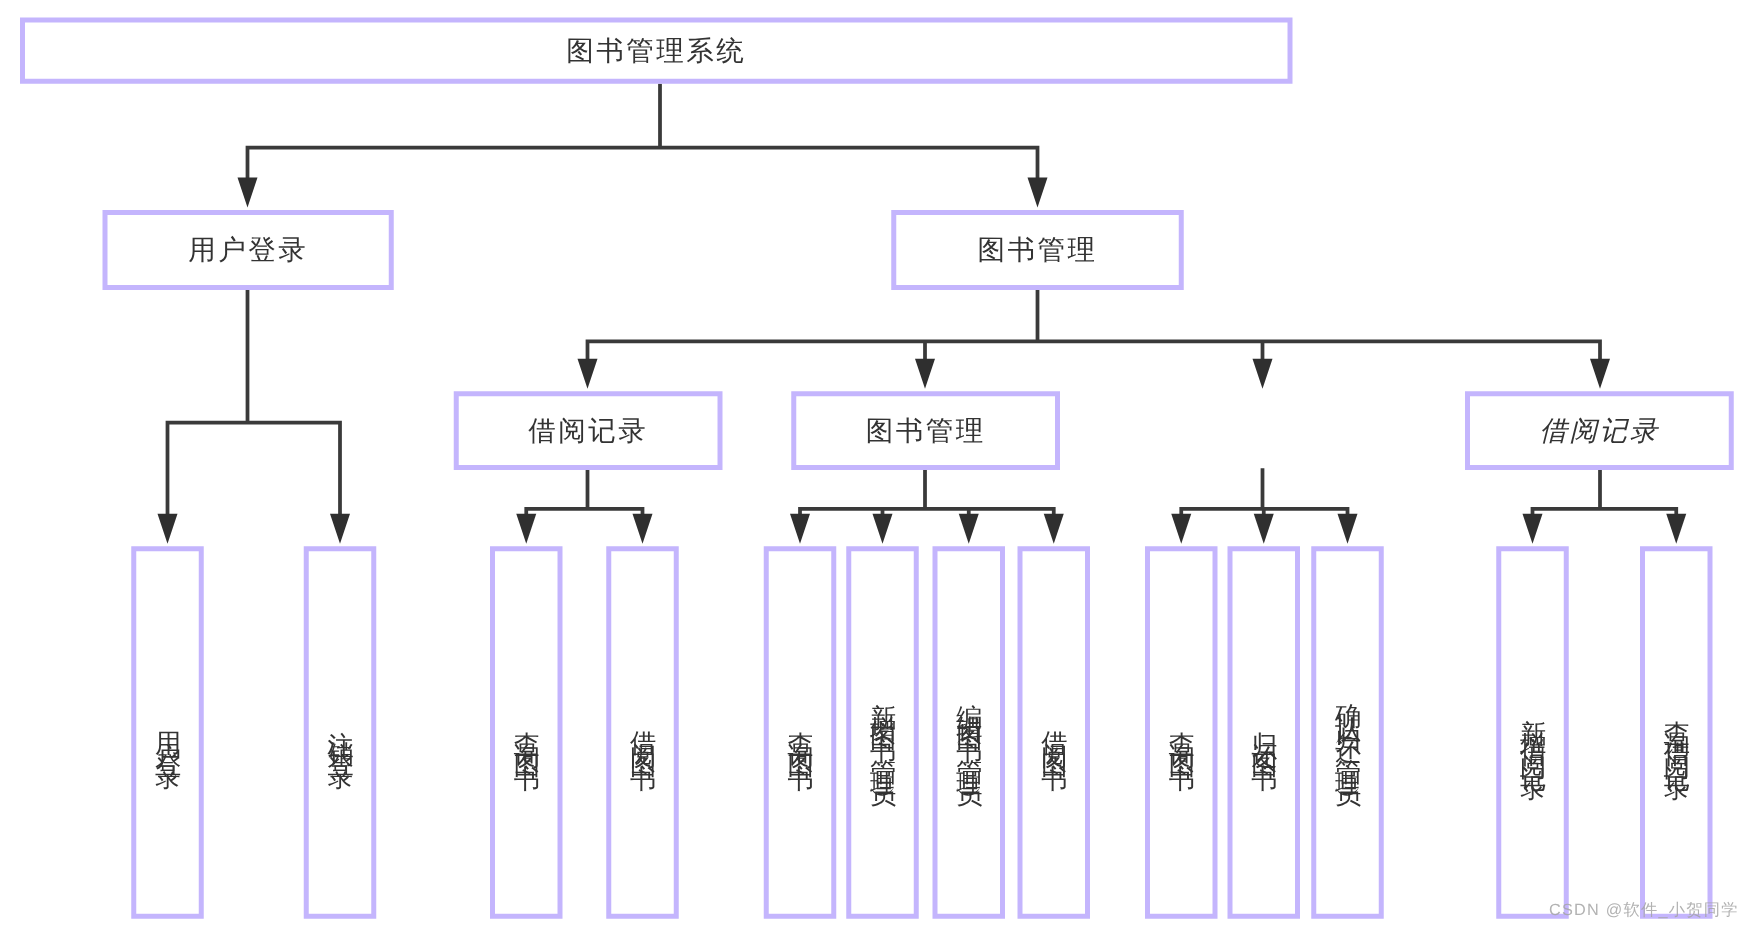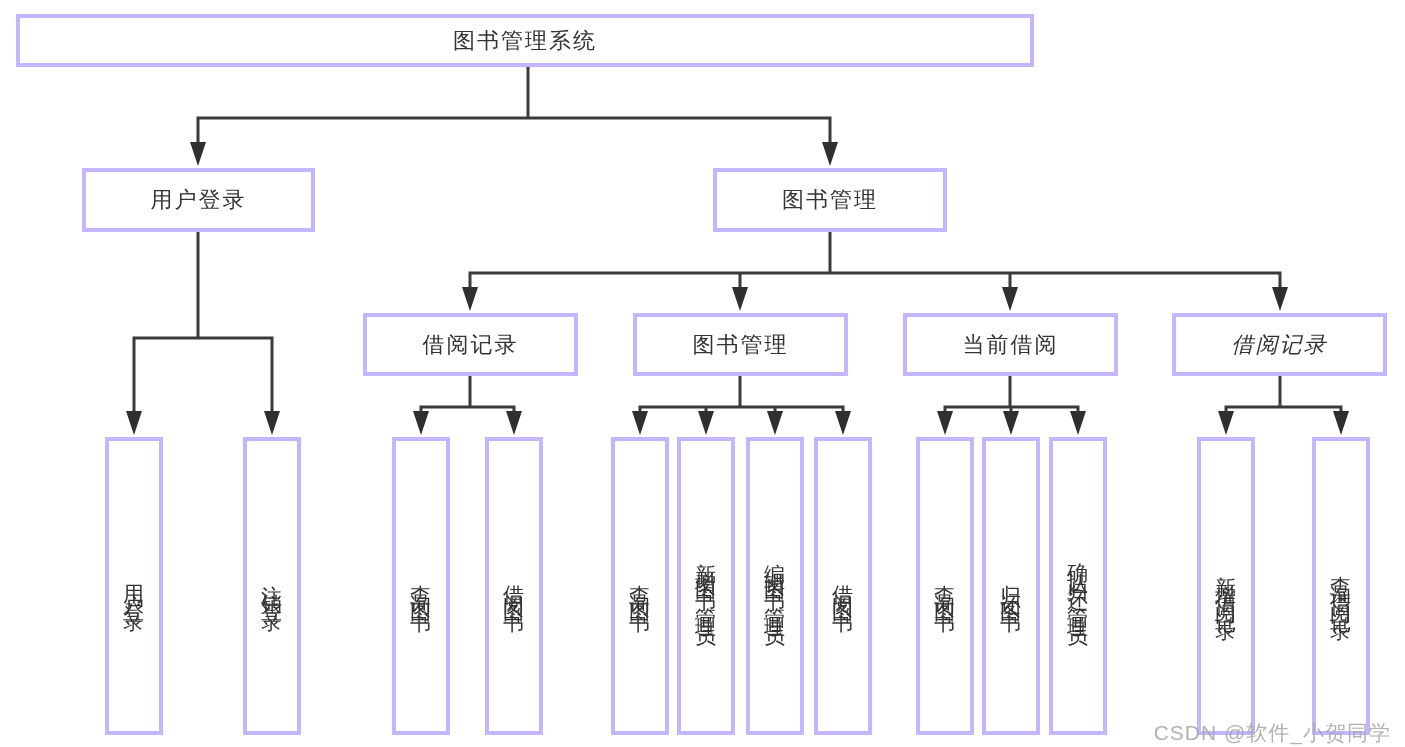--- a/index.html
+++ b/index.html
@@ -30,21 +30,21 @@
     writing-mode: vertical-rl;
     text-orientation: mixed;
     font-size: 21px;
     letter-spacing: 9px;
     line-height: 1;
   }
   .watermark {
     position: absolute;
     right: 14px;
     top: 719px;
-    font-size: 21px;
+    font-size: 13px;
     letter-spacing: 1px;
     color: rgba(165, 165, 165, 0.85);
     white-space: nowrap;
   }
 </style>
 </head>
 <body>
 
 <div class="canvas">
 
@@ -80,21 +80,20 @@
     </g>
   </svg>
 
   <div class="node h-node" style="left:16px; top:14px; width:1018px; height:53px;">图书管理系统</div>
 
   <div class="node h-node" style="left:82px; top:168px; width:233px; height:64px;">用户登录</div>
   <div class="node h-node" style="left:713px; top:168px; width:234px; height:64px;">图书管理</div>
 
   <div class="node h-node" style="left:363px; top:313px; width:215px; height:63px;">借阅记录</div>
   <div class="node h-node" style="left:633px; top:313px; width:215px; height:63px;">图书管理</div>
-  <div class="node h-node" style="left:903px; top:313px; width:215px; height:63px;">当前借阅</div>
   <div class="node h-node" style="left:1172px; top:313px; width:215px; height:63px;font-style:italic;">借阅记录</div>
 
   <div class="node v-node" style="left:105px; top:437px; width:58px; height:298px;">用户登录</div>
   <div class="node v-node" style="left:243px; top:437px; width:58px; height:298px;">注销登录</div>
 
   <div class="node v-node" style="left:392px; top:437px; width:58px; height:298px;">查询图书</div>
   <div class="node v-node" style="left:485px; top:437px; width:58px; height:298px;">借阅图书</div>
 
   <div class="node v-node" style="left:611px; top:437px; width:58px; height:298px;">查询图书</div>
   <div class="node v-node" style="left:677px; top:437px; width:58px; height:298px;">新增图书（管理员）</div>

